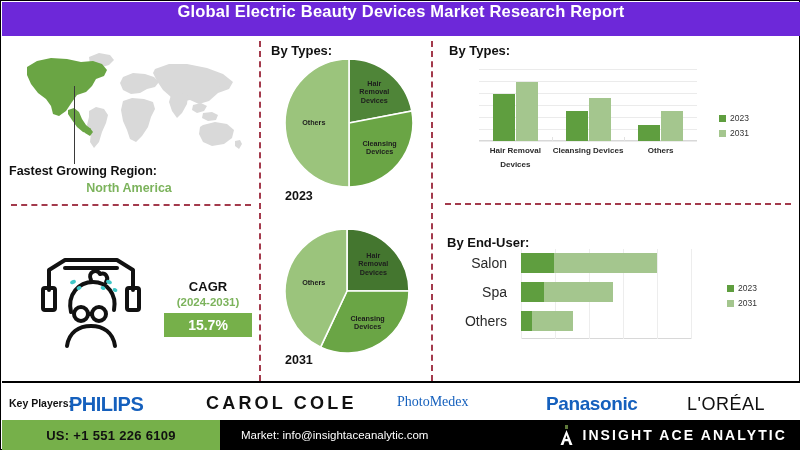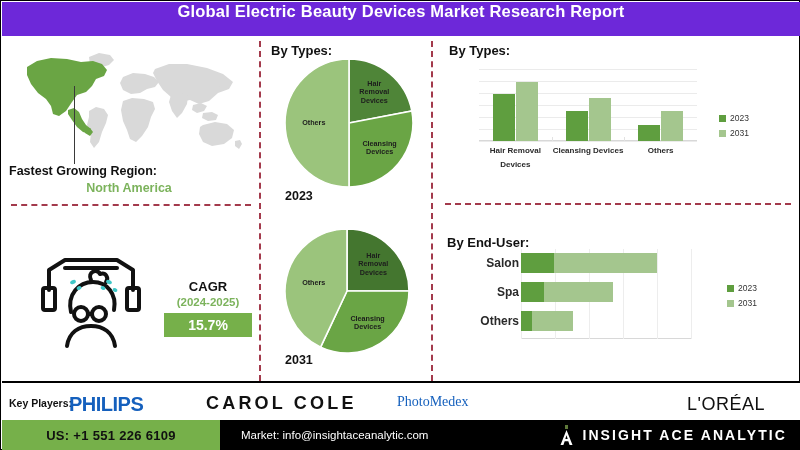--- a/index.html
+++ b/index.html
@@ -97,22 +97,22 @@
   .legend-swatch{width:7px;height:7px;margin-right:4px;display:inline-block;}
 
   
   .hbar-chart{position:absolute;left:520px;top:248px;width:170px;height:90px;}
   .hgrid{position:absolute;top:0;bottom:0;width:0;border-left:1px solid #ededed;}
   .hbaseline-l{position:absolute;top:0;bottom:0;left:0;width:1px;background:#d8d8d8;}
   .hbaseline-b{position:absolute;left:0;right:0;bottom:0;height:1px;background:#d8d8d8;}
   .hrow{position:absolute;left:0;height:20px;display:flex;}
   .hseg{height:100%;}
   .hcat{
-    position:absolute;right:100%;margin-right:2px;white-space:nowrap;
-    font-size:12px;font-weight:bold;color:#2a2a2a;line-height:20px;
+    position:absolute;right:100%;margin-right:14px;white-space:nowrap;
+    font-size:14px;font-weight:normal;color:#2a2a2a;line-height:20px;
   }
 
   
   .players-bar{
     position:absolute;left:1px;top:382px;width:798px;height:37px;background:#ffffff;
   }
   .players-top-rule{position:absolute;left:1px;top:380px;width:798px;height:2px;background:#000;}
   .kp-label{
     position:absolute;left:8px;top:396px;font-size:10.5px;font-weight:bold;color:#111;
   }
@@ -218,21 +218,21 @@
         <ellipse cx="48" cy="34" rx="2.5" ry="1.8" transform="rotate(-25 48 34)"></ellipse>
         <ellipse cx="78" cy="28" rx="3" ry="2" transform="rotate(25 78 28)"></ellipse>
         <ellipse cx="72" cy="34" rx="2.5" ry="1.8" transform="rotate(25 72 34)"></ellipse>
         <ellipse cx="84" cy="36" rx="2.5" ry="1.8" transform="rotate(25 84 36)"></ellipse>
       </g>
     </svg>
   </div>
 
   <div class="cagr-block">
     <div class="cagr-title">CAGR</div>
-    <div class="cagr-years">(2024-2025)</div>
+    <div class="cagr-years">(2024-2031)</div>
     <div class="cagr-value">15.7%</div>
   </div>
 
   <div class="section-label" style="left:270px;top:42px;">By Types:</div>
 
   <div class="pie" id="pie-0" style="left:284px;top:58px;">
       <svg width="128" height="128" viewBox="0 0 128 128">
         <path d="M 64 64 L 64 0 A 64 64 0 0 1 126.86638404663609 52.007595866513626 Z" fill="#4f8538" stroke="#ffffff" stroke-width="1.6"></path>
         <path d="M 64 64 L 126.86638404663609 52.007595866513626 A 64 64 0 0 1 63.99999999999999 128 Z" fill="#6aa545" stroke="#ffffff" stroke-width="1.6"></path>
         <path d="M 64 64 L 63.99999999999999 128 A 64 64 0 0 1 63.999999999999986 0 Z" fill="#9bc47c" stroke="#ffffff" stroke-width="1.6"></path>
@@ -328,20 +328,21 @@
         <span>2031</span>
       </div>
     </div>
 
   <div class="players-top-rule"></div>
   <div class="players-bar"></div>
   <div class="kp-label">Key Players:</div>
   <div class="logo logo-philips">PHILIPS</div>
   <div class="logo logo-carol">CAROL COLE</div>
   <div class="logo logo-photomedex">PhotoMedex</div>
+  <div class="logo logo-panasonic">Panasonic</div>
   <div class="logo logo-loreal">L'ORÉAL</div>
 
   <div class="footer"></div>
   <div class="footer-phone">US: +1 551 226 6109</div>
   <div class="footer-email">Market: info@insightaceanalytic.com</div>
   <div class="footer-brand">
     <span class="brand-mark">
       <svg viewBox="0 0 13 20" xmlns="http://www.w3.org/2000/svg">
         <rect x="5" y="0" width="3" height="4" fill="#5f7a3a"></rect>
         <path d="M6.5 5 L12.5 20 L9.6 20 L8.3 16.3 L4.7 16.3 L3.4 20 L0.5 20 Z" fill="#ffffff"></path>

